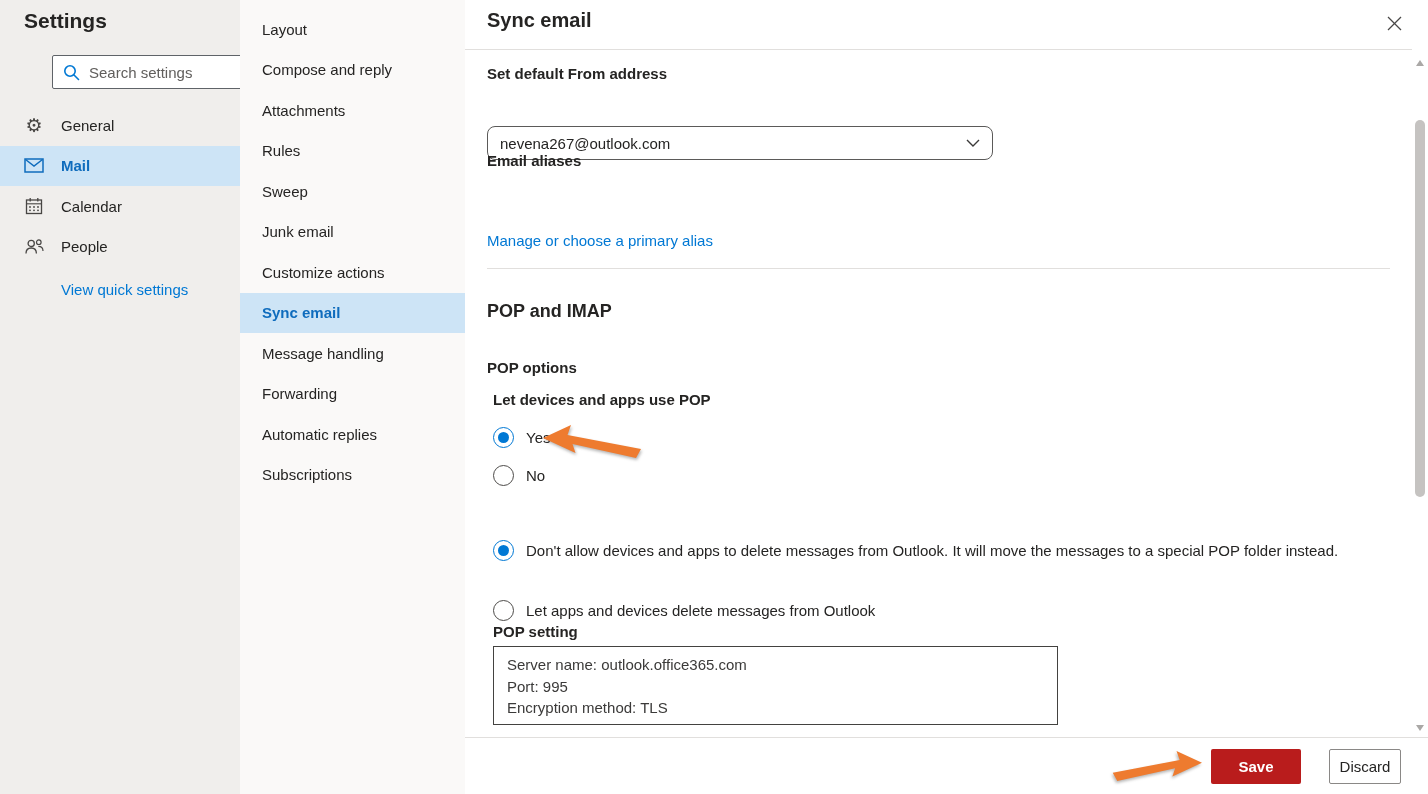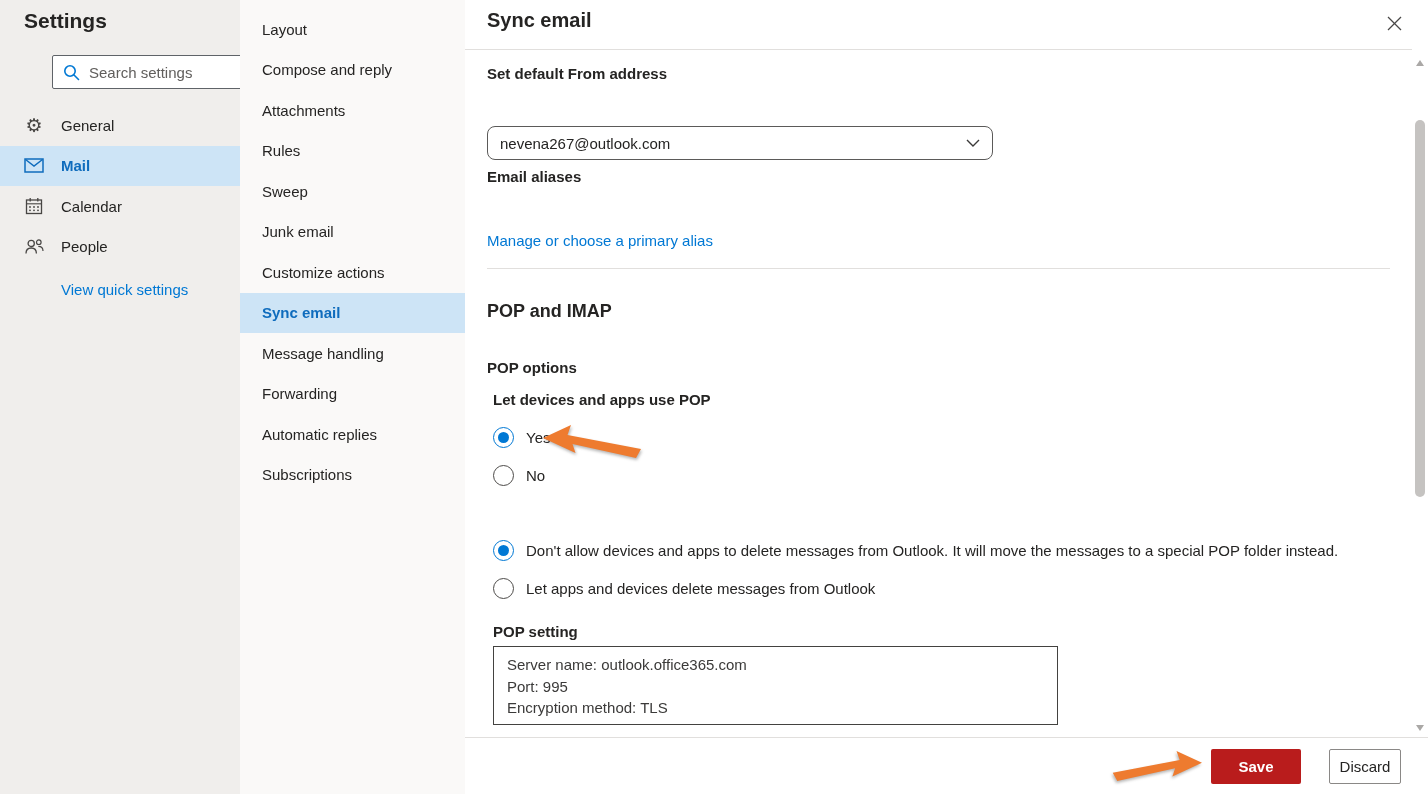--- a/index.html
+++ b/index.html
@@ -173,21 +173,21 @@
   <div class="abs semibold" style="left:22px; top:65px;">Set default From address</div>
   <div class="from-select">
     <span class="sel-value">nevena267@outlook.com</span>
     <span style="display:flex">
       <svg width="14" height="8" viewBox="0 0 14 8">
           <polyline points="1,1 7,7 13,1" fill="none" stroke="#3b3a39" stroke-width="1.4"></polyline>
         </svg>
     </span>
   </div>
 
-  <div class="abs semibold" style="left:22px; top:168px;">Email aliases</div>
+  <div class="abs semibold" style="left:22px; top:152px;">Email aliases</div>
   <div class="abs alias-link" style="left:22px; top:205px;margin-top:27px;">Manage or choose a primary alias</div>
 
   <div class="section-divider"></div>
 
   <div class="abs semibold" style="left:22px; top:301px; font-size:18px;">POP and IMAP</div>
   <div class="abs semibold" style="left:22px; top:359px;">POP options</div>
   <div class="abs semibold" style="left:28px; top:391px;">Let devices and apps use POP</div>
 
   <div class="radio-row" style="left:28px; top:427px;">
     <span class="radio on">
@@ -205,21 +205,21 @@
     <span>No</span>
   </div>
 
 
   <div class="radio-row" style="left:28px; top:540px;">
     <span class="radio on">
         <span class="dot"></span>
       </span>
     <span>Don't allow devices and apps to delete messages from Outlook. It will move the messages to a special POP folder instead.</span>
   </div>
-  <div class="radio-row" style="left:28px; top:578px;">
+  <div class="radio-row" style="left:28px; top:600px;">
     <span class="radio off"></span>
     <span>Let apps and devices delete messages from Outlook</span>
   </div>
 
   <div class="abs semibold" style="left:28px; top:623px;">POP setting</div>
   <div class="pop-box">
     <div>Server name: outlook.office365.com</div>
     <div>Port: 995</div>
     <div>Encryption method: TLS</div>
   </div>

